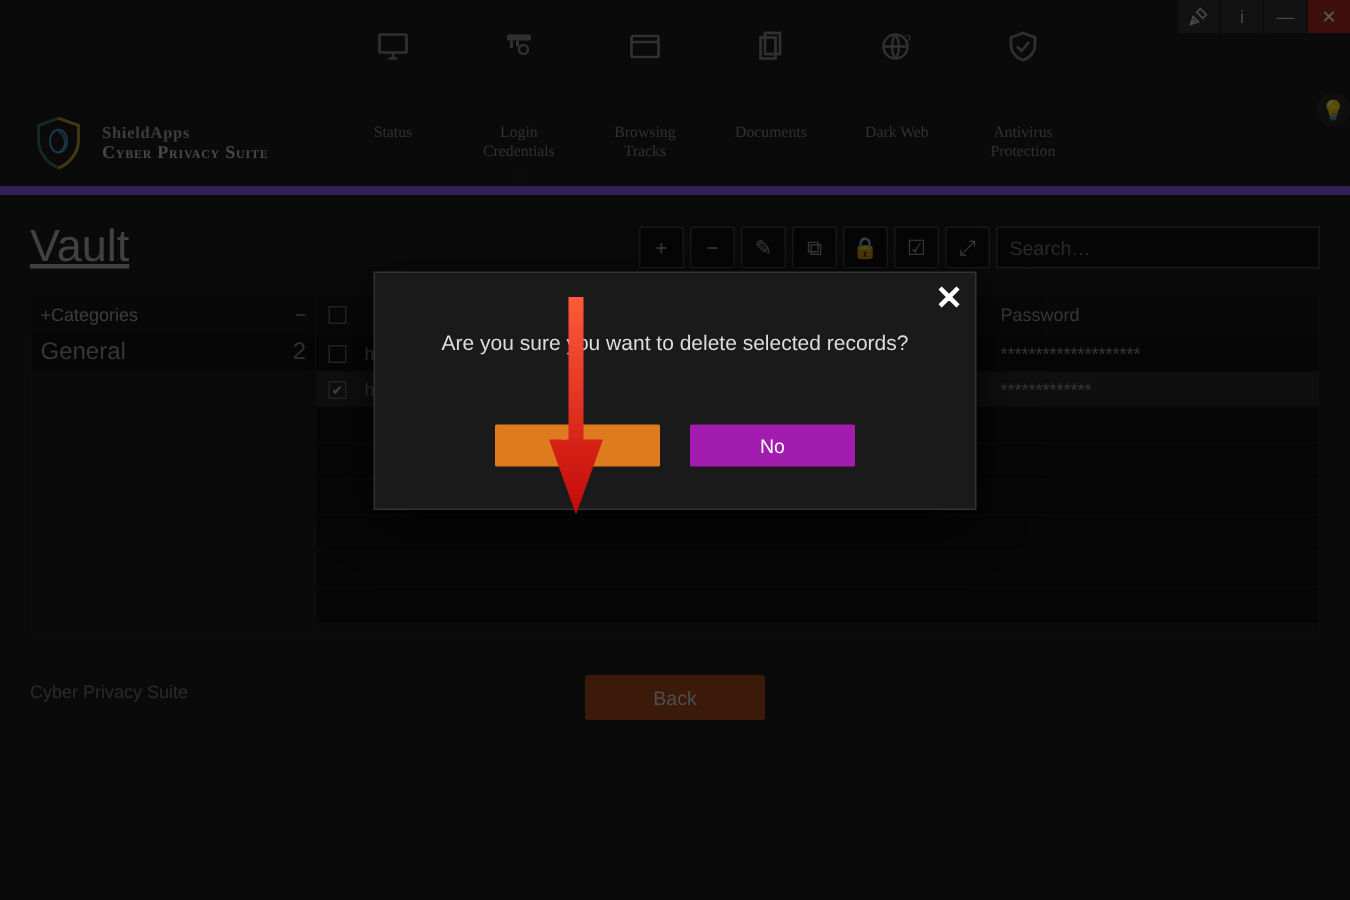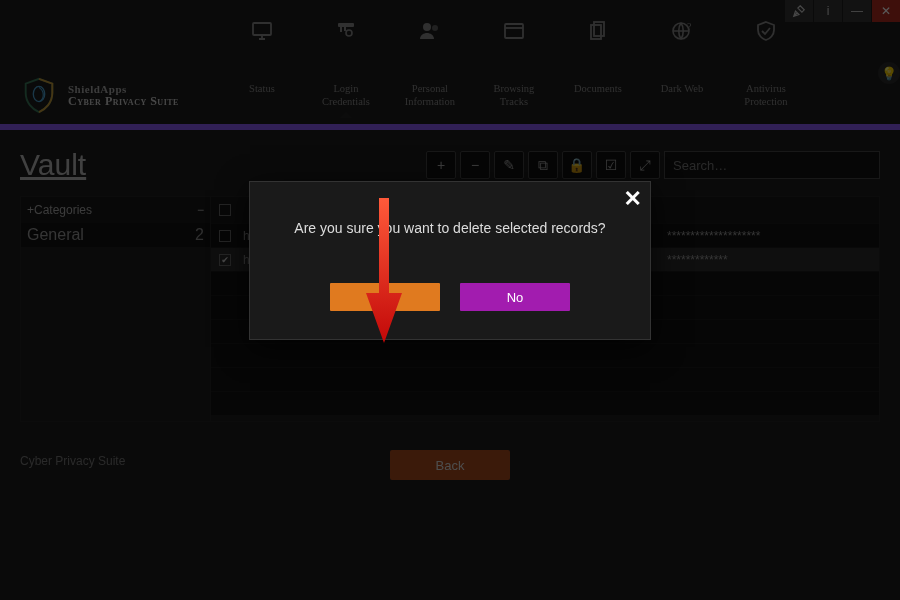--- a/index.html
+++ b/index.html
@@ -161,31 +161,20 @@
               <rect x="10" y="8" width="2" height="4"></rect>
               <circle cx="15" cy="14" r="3" fill="none" stroke="#888" stroke-width="1.6"></circle>
             </svg>
           </div>
         <div class="nav-label">Login
 Credentials</div>
         <div class="nav-triangle"></div>
       </div>
       <div class="nav">
         <div class="nav-icon">
-            <svg width="24" height="24" viewBox="0 0 24 24" fill="#888">
-              <circle cx="9" cy="8" r="4"></circle>
-              <path d="M2 20c0-4 4-6 7-6s7 2 7 6z"></path>
-              <circle cx="17" cy="9" r="3" opacity="0.6"></circle>
-            </svg>
-          </div>
-        <div class="nav-label">Personal
-Information</div>
-      </div>
-      <div class="nav">
-        <div class="nav-icon">
             <svg width="24" height="24" viewBox="0 0 24 24" fill="none" stroke="#888" stroke-width="1.8">
               <rect x="3" y="5" width="18" height="14" rx="1"></rect>
               <path d="M3 9h18"></path>
             </svg>
           </div>
         <div class="nav-label">Browsing
 Tracks</div>
       </div>
       <div class="nav">
         <div class="nav-icon">
@@ -245,20 +234,21 @@
           <span>General</span>
           <span class="cnt">2</span>
         </div>
       </div>
       <div class="grid">
         <div class="gridhead">
           <div class="col-chk">
               <span class="chkbox"></span>
             </div>
           <div class="col-url"></div>
+          <div class="col-pwd">Password</div>
         </div>
         <div class="gridrow">
           <div class="col-chk">
               <span class="chkbox"></span>
             </div>
           <div class="col-url">h</div>
           <div class="col-pwd">********************</div>
         </div>
         <div class="gridrow sel">
           <div class="col-chk">

